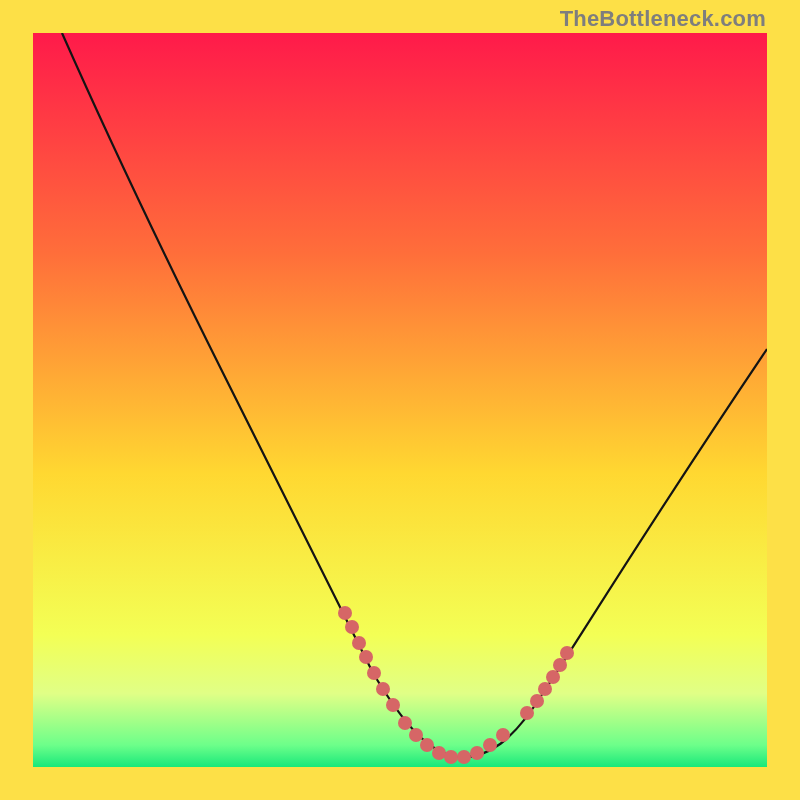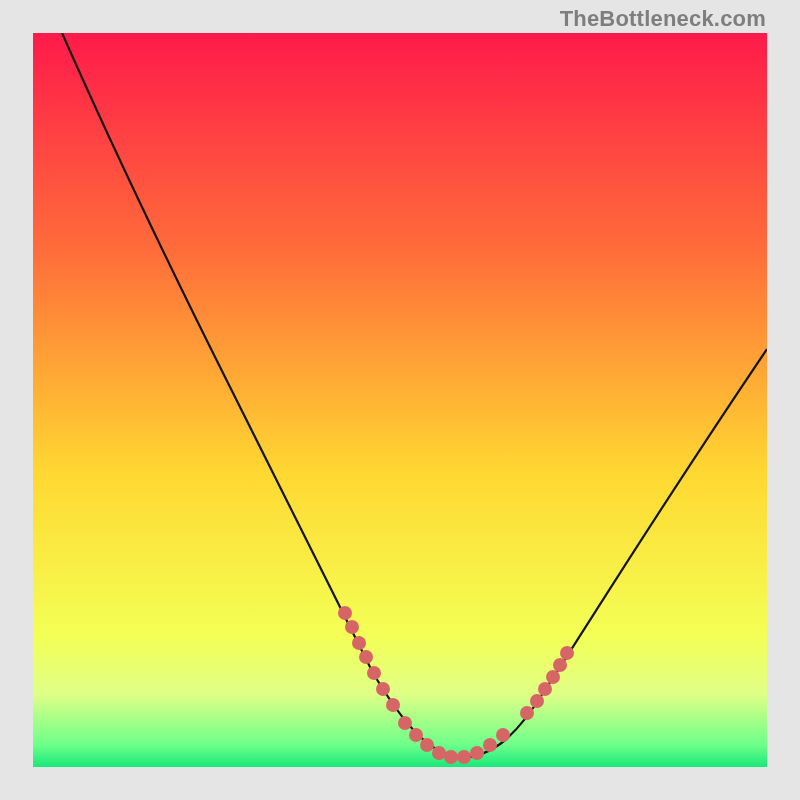--- a/index.html
+++ b/index.html
@@ -10,21 +10,21 @@
     height: 800px;
     overflow: hidden;
     font-family: Arial, sans-serif;
   }
   .frame {
     position: absolute;
     left: 0;
     top: 0;
     width: 800px;
     height: 800px;
-    background: #e5e5e5;
+    background: #fde047;
   }
   .plot {
     position: absolute;
     left: 33px;
     top: 33px;
     width: 734px;
     height: 734px;
     overflow: hidden;
   }
   .grad {

